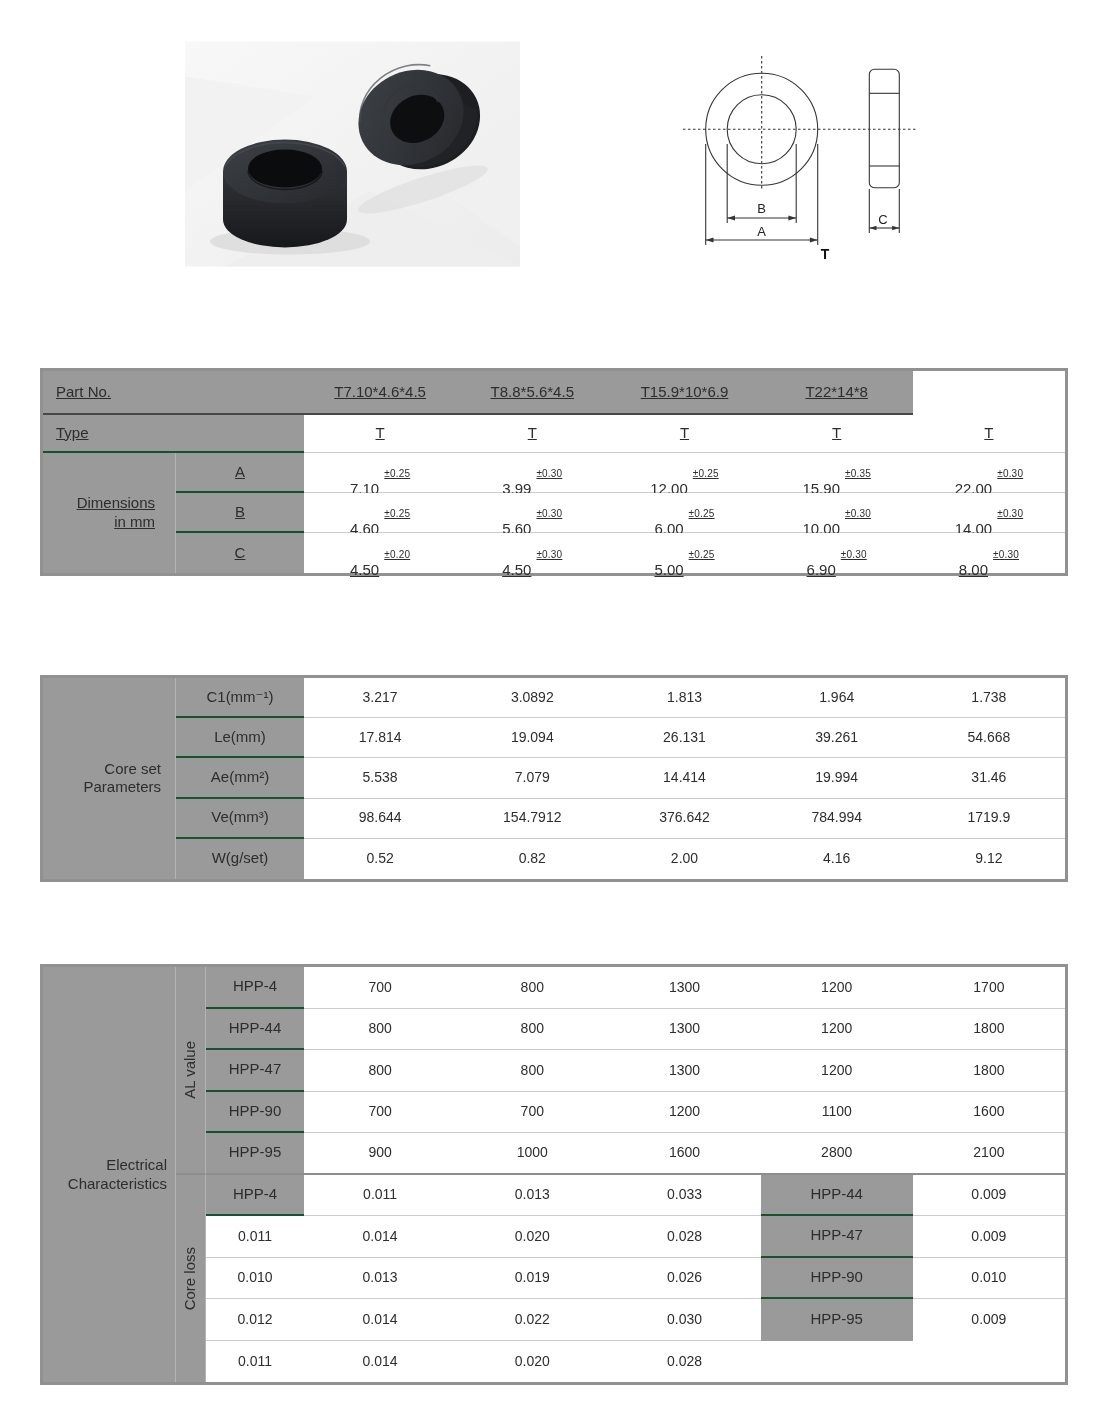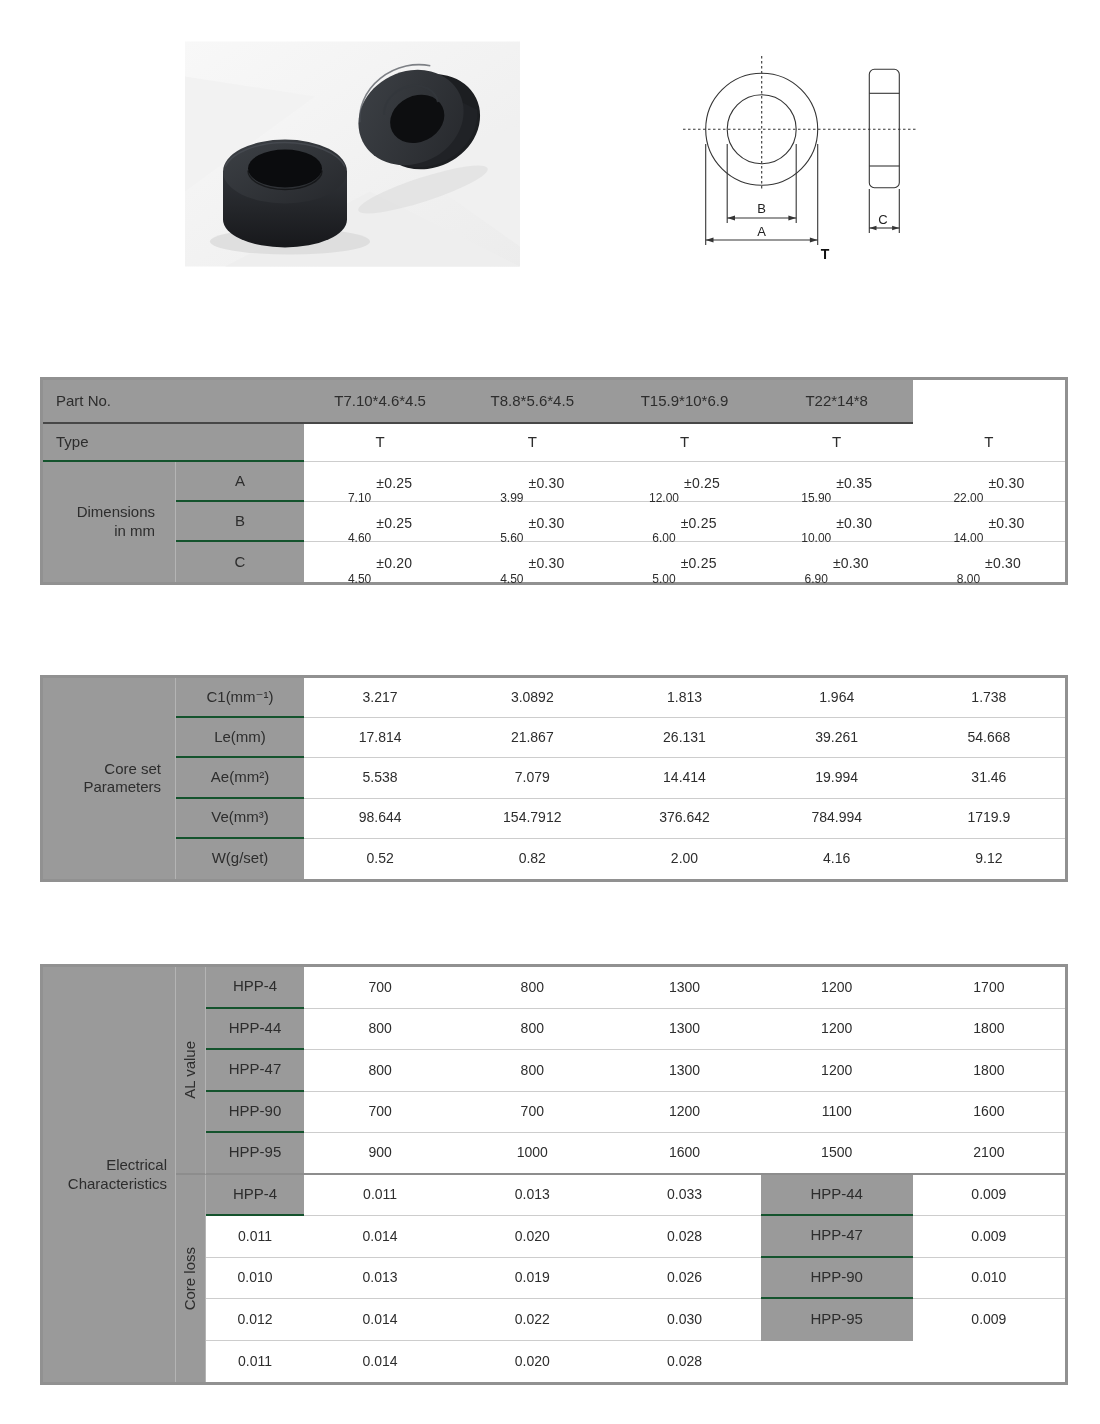--- a/index.html
+++ b/index.html
@@ -4,35 +4,35 @@
 <style>
   * { margin:0; padding:0; box-sizing:border-box; }
   body { background:#fff; font-family:"Liberation Sans","DejaVu Sans",sans-serif; }
   .page { position:relative; width:1100px; height:1424px; background:#fff; overflow:hidden; }
 
   .photo { position:absolute; left:185px; top:40px; width:335px; height:228px; }
   .drawing { position:absolute; left:650px; top:36px; width:295px; height:250px; }
 
   .tbl { position:absolute; left:40px; width:1028px; display:grid;
          border:3px solid #919191; background:#fff; color:#2d2d2d; }
-  .t1 { top:377px; grid-template-columns:133px 128px repeat(5,1fr);
-        grid-template-rows:44px 38px 40px 40px 40px; }
+  .t1 { top:368px; grid-template-columns:133px 128px repeat(5,1fr);
+        grid-template-rows:44px 38px 40px 40px 40px;text-decoration:underline; }
   .t2 { top:675px; grid-template-columns:133px 128px repeat(5,1fr);
         grid-template-rows:repeat(5,40.2px); }
   .t3 { top:964px; grid-template-columns:133px 30px 98px repeat(5,1fr);
         grid-template-rows:repeat(10,41.5px); }
 
   .c { display:flex; align-items:center; justify-content:center;
        font-size:15px; line-height:1.25; }
   .g { background:#9a9a9a; }
   .w { background:#ffffff; }
   .left { justify-content:flex-start; padding-left:13px; }
   .num { font-size:14px; }
-  .val { font-size:12px;margin-top:34px; }
-  .tol { font-size:14px; margin:4px 0 0 5px; letter-spacing:0.2px; }
+  .val { font-size:15px;margin-top:34px; }
+  .tol { font-size:10px; margin:4px 0 0 5px; letter-spacing:0.2px; }
   .wrap { display:inline-block; text-align:right; }
   .w90 { width:92px; } .w104 { width:104px; } .w116 { width:116px; }
 
   .bb-dark  { border-bottom:2px solid #474747; }
   .bb-lg    { border-bottom:2px solid #14532d; }
   .bb-w     { border-bottom:1px solid #cdcdcd; }
   .bb-heavy { border-bottom:2px solid #8d8d8d; }
   .br-lg    { border-right:1px solid #b4b4b4; }
 
   .vt { writing-mode:vertical-rl; transform:rotate(180deg); font-size:15px; }
@@ -209,21 +209,21 @@
 
     <div class="c g bb-lg">C1(mm⁻¹)</div>
     <div class="c w num bb-w">3.217</div>
     <div class="c w num bb-w">3.0892</div>
     <div class="c w num bb-w">1.813</div>
     <div class="c w num bb-w">1.964</div>
     <div class="c w num bb-w">1.738</div>
 
     <div class="c g bb-lg">Le(mm)</div>
     <div class="c w num bb-w">17.814</div>
-    <div class="c w num bb-w">21.867</div>
+    <div class="c w num bb-w">19.094</div>
     <div class="c w num bb-w">26.131</div>
     <div class="c w num bb-w">39.261</div>
     <div class="c w num bb-w">54.668</div>
 
     <div class="c g bb-lg">Ae(mm²)</div>
     <div class="c w num bb-w">5.538</div>
     <div class="c w num bb-w">7.079</div>
     <div class="c w num bb-w">14.414</div>
     <div class="c w num bb-w">19.994</div>
     <div class="c w num bb-w">31.46</div>
@@ -279,21 +279,21 @@
     <div class="c w num bb-w">700</div>
     <div class="c w num bb-w">700</div>
     <div class="c w num bb-w">1200</div>
     <div class="c w num bb-w">1100</div>
     <div class="c w num bb-w">1600</div>
 
     <div class="c g bb-heavy">HPP-95</div>
     <div class="c w num bb-heavy">900</div>
     <div class="c w num bb-heavy">1000</div>
     <div class="c w num bb-heavy">1600</div>
-    <div class="c w num bb-heavy">1500</div>
+    <div class="c w num bb-heavy">2800</div>
     <div class="c w num bb-heavy">2100</div>
 
     <div class="c g bb-lg">HPP-4</div>
     <div class="c w num bb-w">0.011</div>
     <div class="c w num bb-w">0.013</div>
     <div class="c w num bb-w">0.033</div>
 
     <div class="c g bb-lg">HPP-44</div>
     <div class="c w num bb-w">0.009</div>
     <div class="c w num bb-w">0.011</div>

